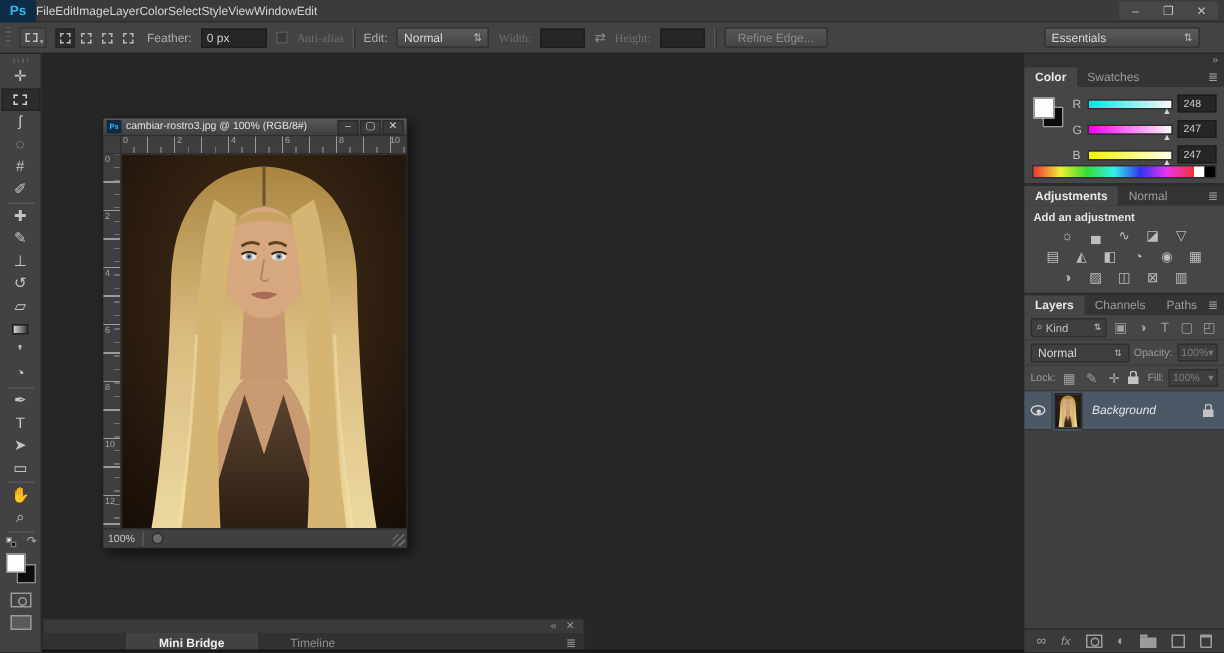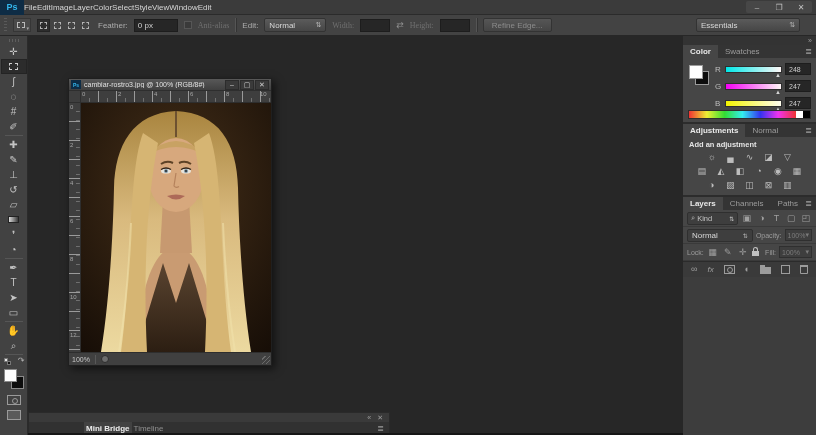--- a/index.html
+++ b/index.html
@@ -100,21 +100,21 @@
   .status-sep { width:1px; height:9px; background:#585858; }
   .status-circle { width:8px; height:8px; border-radius:50%; background:#6c6c6c; border:1px solid #2d2d2d; }
   .doc-grip { position:absolute; right:1px; bottom:1px; width:8px; height:8px;
     background:repeating-linear-gradient(135deg, transparent 0 2px, #6a6a6a 2px 3px); }
   
   .bottomstrip { position:absolute; left:0; top:376px; width:362px; height:23px;
     background:#3a3a3a; border:1px solid #2a2a2a; display:flex; flex-direction:column; }
   .bs-top { height:9px; display:flex; align-items:center; justify-content:flex-end; gap:6px; padding:0 6px; }
   .bs-ico { font-size:7px; color:#9a9a9a; line-height:1; }
   .bs-tabs { flex:1; background:#313131; display:flex; align-items:stretch; padding-left:55px; position:relative; }
-  .bs-tab { padding:0 2px; display:flex; align-items:center; font-size:8px; color:#8f8f8f; }
+  .bs-tab { padding:0 22px; display:flex; align-items:center; font-size:8px; color:#8f8f8f; }
   .bs-tab.active { background:#424242; color:#ededed; font-weight:bold; }
   .bs-menu { position:absolute; right:5px; top:2px; color:#9a9a9a; font-size:8px; }
   .black-edge { position:absolute; left:0; bottom:0; width:655px; height:2px; background:#161616; }
   
   .dock { position:absolute; left:683px; top:36px; width:133px; height:399px;
     background:#3d3d3d; display:flex; flex-direction:column; }
   .dock-head { height:9px; display:flex; justify-content:flex-end; align-items:center; padding:0 4px;
     color:#9a9a9a; font-size:7px; background:#333; }
   .panel { border-bottom:2px solid #2c2c2c; }
   .ptabbar { height:13px; background:#343434; display:flex; align-items:stretch; position:relative; }
@@ -542,20 +542,34 @@
         <span class="lp-ficon">▦</span>
         <span class="lp-ficon">✎</span>
         <span class="lp-ficon">✛</span>
         <span class="padlock"></span>
         <span class="tiny-label" style="margin-left:auto">Fill:</span>
         <div class="val-combo">
           <span>100%</span>
           <span>▾</span>
         </div>
       </div>
+      <div class="layer-list">
+        <div class="layer-row">
+          <div class="eye-cell">
+            <span class="eye"></span>
+          </div>
+          <div class="layer-thumb">
+            <svg viewBox="0 0 190 249" preserveAspectRatio="none">
+                <use href="#photo-sym"></use>
+              </svg>
+          </div>
+          <span class="layer-name">Background</span>
+          <span class="padlock layer-lock"></span>
+        </div>
+      </div>
       <div class="lp-bottom">
         <span class="lpb-ico">∞</span>
         <span class="lpb-fx">fx</span>
         <span class="mask-ico"></span>
         <span class="lpb-ico">◐</span>
         <span class="folder-ico"></span>
         <span class="newlayer-ico"></span>
         <span class="trash-ico"></span>
       </div>
     </div>

